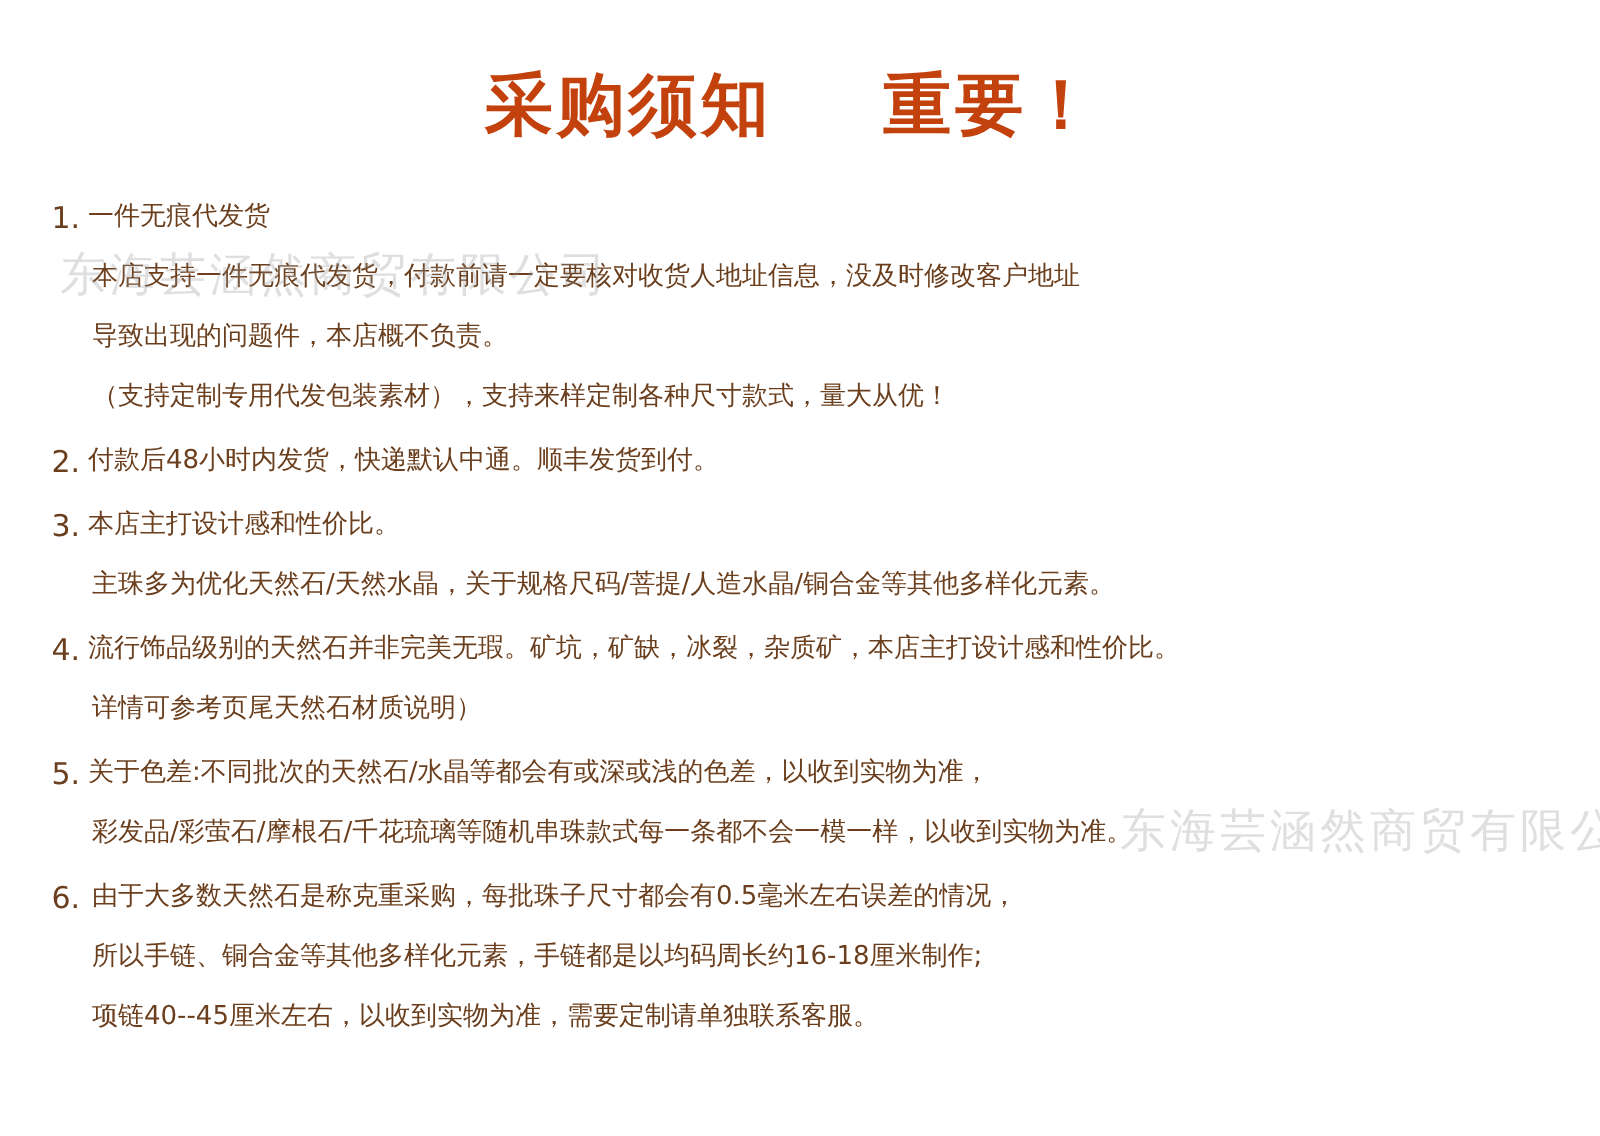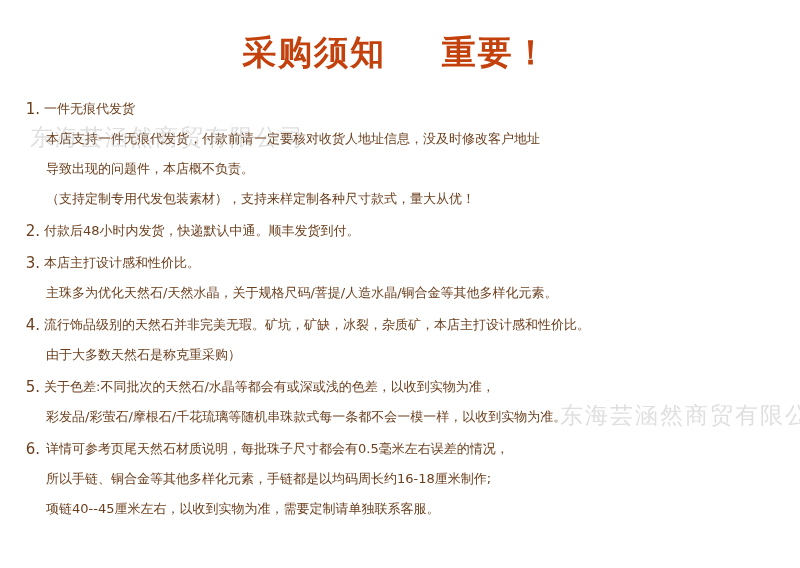--- a/index.html
+++ b/index.html
@@ -111,34 +111,34 @@
     <div class="item-body">
       <div class="line head">本店主打设计感和性价比。</div>
       <div class="line indent">主珠多为优化天然石/天然水晶，关于规格尺码/菩提/人造水晶/铜合金等其他多样化元素。</div>
     </div>
   </div>
 
   <div class="item">
     <div class="item-num">4.</div>
     <div class="item-body">
       <div class="line head">流行饰品级别的天然石并非完美无瑕。矿坑，矿缺，冰裂，杂质矿，本店主打设计感和性价比。</div>
-      <div class="line indent">由于大多数天然石是称克重采购）</div>
+      <div class="line indent">详情可参考页尾天然石材质说明）</div>
     </div>
   </div>
 
   <div class="item">
     <div class="item-num">5.</div>
     <div class="item-body">
       <div class="line head">关于色差:不同批次的天然石/水晶等都会有或深或浅的色差，以收到实物为准，</div>
       <div class="line indent">彩发品/彩萤石/摩根石/千花琉璃等随机串珠款式每一条都不会一模一样，以收到实物为准。</div>
     </div>
   </div>
 
   <div class="item">
     <div class="item-num">6.</div>
     <div class="item-body">
-      <div class="line indent">详情可参考页尾天然石材质说明，每批珠子尺寸都会有0.5毫米左右误差的情况，</div>
+      <div class="line indent">由于大多数天然石是称克重采购，每批珠子尺寸都会有0.5毫米左右误差的情况，</div>
       <div class="line indent">所以手链、铜合金等其他多样化元素，手链都是以均码周长约16-18厘米制作;</div>
       <div class="line indent">项链40--45厘米左右，以收到实物为准，需要定制请单独联系客服。</div>
     </div>
   </div>
 
 </div>
 
 </body></html>

